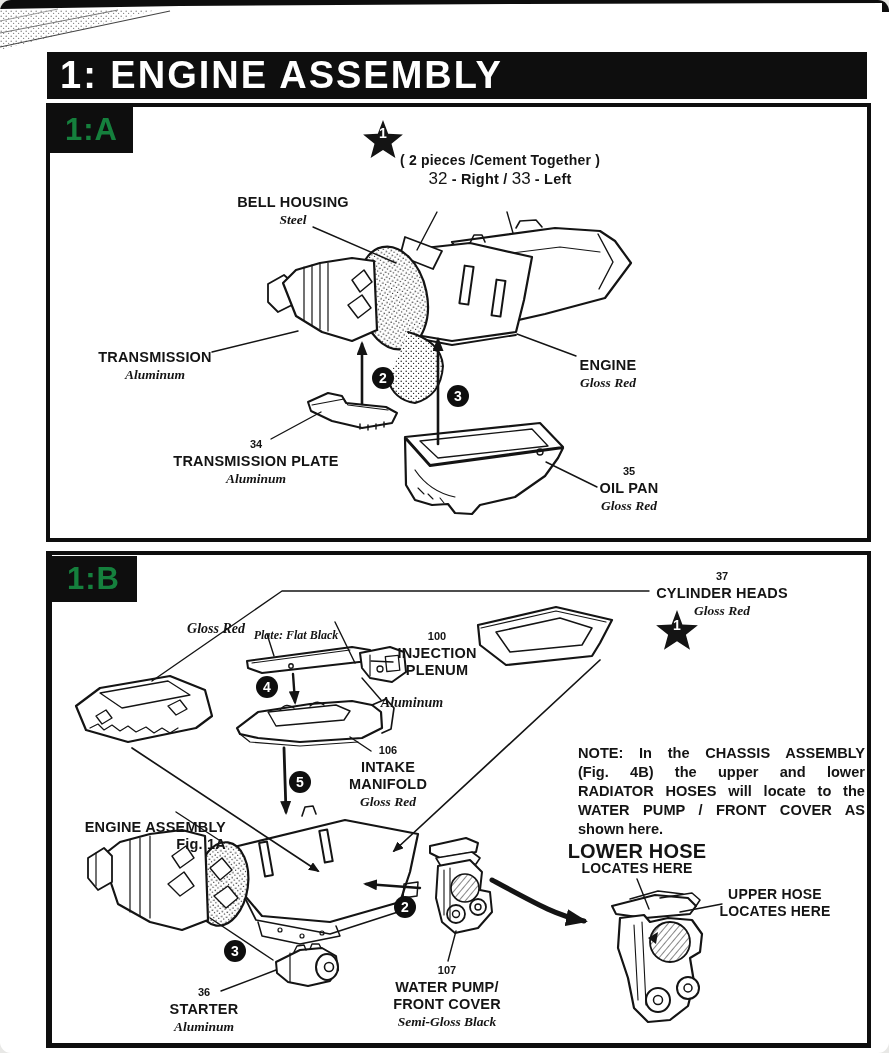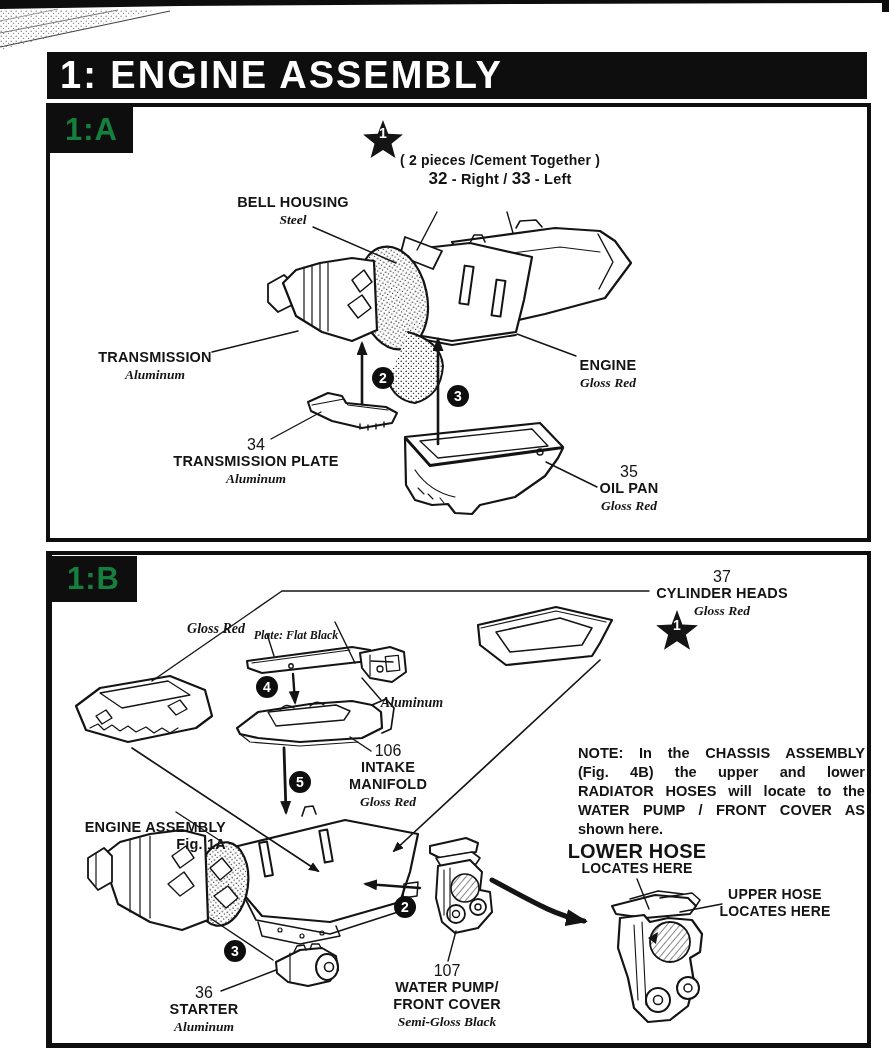--- a/index.html
+++ b/index.html
@@ -1,42 +1,42 @@
 <!DOCTYPE html>
 <html><head>
 <meta charset="utf-8">
 <style>
   html,body{margin:0;padding:0;background:#e8e8e6;}
   .page{
     position:relative;width:889px;height:1053px;margin:0 auto;
     background:#ffffff;overflow:hidden;
-    font-family:"Liberation Sans", sans-serif;color:#141414;
+    font-family:"Liberation Sans", sans-serif;color:#141414;border-radius:11px;
   }
   
   .main-header{
     position:absolute;left:47px;top:52px;width:820px;height:47px;
     background:#0e0e0e;color:#fff;display:flex;align-items:center;
     font-weight:bold;font-size:38px;letter-spacing:2px;padding-left:13px;box-sizing:border-box;
   }
   
   .sec-box{position:absolute;left:46px;width:825px;border:4px solid #0e0e0e;background:transparent;box-sizing:border-box;}
   .sec-a{top:103px;height:439px;}
   .sec-b{top:551px;height:497px;border-left-width:6px;border-bottom-width:5px;}
   .sec-label{
     position:absolute;background:#0e0e0e;color:#15803d;font-weight:bold;
     font-size:31px;letter-spacing:1px;display:flex;align-items:center;justify-content:center;
   }
   .lbl-a{left:50px;top:107px;width:83px;height:46px;}
   .lbl-b{left:50px;top:556px;width:87px;height:46px;}
   
   .callout{position:absolute;text-align:center;line-height:17px;}
   .pname{font-weight:bold;font-size:14.5px;letter-spacing:.2px;white-space:nowrap;}
-  .pnum{font-weight:normal;font-size:16px;}
+  .pnum{font-weight:bold;font-size:11px;}
   .pmat{font-weight:bold;font-style:italic;font-size:13.5px;white-space:nowrap;font-family:Liberation Serif, serif;}
-  .big32{font-size:17px;font-weight:bold;}
+  .big32{font-size:17px;font-weight:normal;}
   
   .note-block{position:absolute;left:578px;top:744px;width:287px;font-weight:bold;font-size:14.6px;line-height:19px;}
   .note-line{text-align:justify;text-align-last:justify;white-space:nowrap0;}
   .note-line.last{text-align-last:left;}
   
   .badge{
     position:absolute;width:22px;height:22px;border-radius:50%;background:#0e0e0e;color:#fff;
     font-weight:bold;font-size:14px;display:flex;align-items:center;justify-content:center;
   }
   
@@ -321,20 +321,25 @@
   <div class="callout" style="left:642px;top:568px;width:160px;">
     <div class="pnum">37</div>
     <div class="pname">CYLINDER HEADS</div>
     <div class="pmat">Gloss Red</div>
   </div>
 
   <div class="callout pmat" style="left:211px;top:627px;width:170px;font-size:12px;">Plate: Flat Black</div>
 
   <div class="callout pmat" style="left:156px;top:620px;width:120px;font-size:14px;">Gloss Red</div>
 
+  <div class="callout" style="left:377px;top:628px;width:120px;">
+    <div class="pnum">100</div>
+    <div class="pname">INJECTION</div>
+    <div class="pname">PLENUM</div>
+  </div>
 
   <div class="callout pmat" style="left:352px;top:694px;width:120px;font-size:14px;">Aluminum</div>
 
   <div class="callout" style="left:318px;top:742px;width:140px;">
     <div class="pnum">106</div>
     <div class="pname">INTAKE</div>
     <div class="pname">MANIFOLD</div>
     <div class="pmat">Gloss Red</div>
   </div>
 

